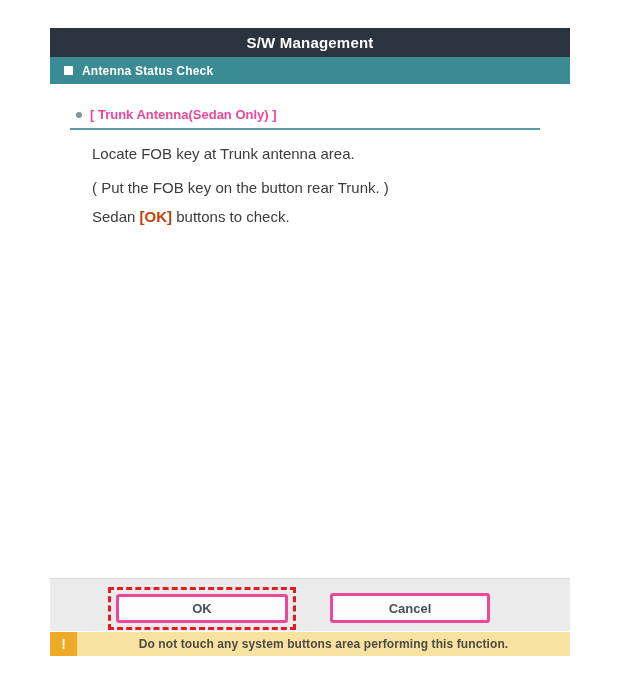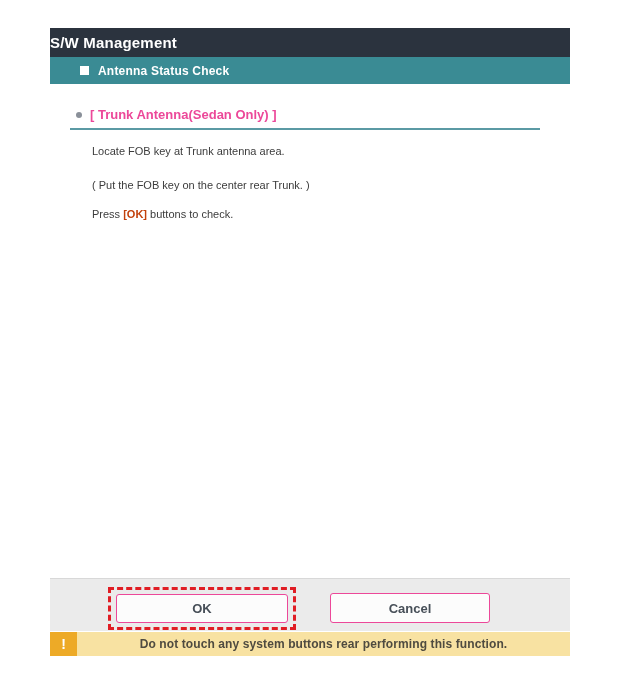--- a/index.html
+++ b/index.html
@@ -2,50 +2,50 @@
 <html><head>
 <meta charset="utf-8">
 <style>
   * { margin:0; padding:0; box-sizing:border-box; }
   html,body { width:623px; height:684px; background:#ffffff; overflow:hidden;
               font-family:"Liberation Sans", sans-serif; }
   .panel { position:absolute; left:50px; top:28px; width:520px; height:628px; background:#ffffff; }
 
   
   .title-bar { position:absolute; top:0; left:0; right:0; height:29px; background:#2b333e;
-               display:flex; align-items:center; }
+               display:flex; align-items:center; justify-content:center; }
   .title-bar span { color:#ffffff; font-size:15px; font-weight:bold; letter-spacing:.2px; }
 
   
   .section-bar { position:absolute; top:29px; left:0; right:0; height:27px; background:#3a8b94;
-                 display:flex; align-items:center; padding-left:30px; }
+                 display:flex; align-items:center; padding-left:14px; }
   .square-icon { width:9px; height:9px; background:#ffffff; display:inline-block; margin-right:9px; }
   .section-bar span.lbl { color:#ffffff; font-size:12px; font-weight:bold; letter-spacing:.2px; }
 
   
   .content { position:absolute; top:57px; left:0; right:0; bottom:78px; background:#ffffff; }
   .section-heading { position:absolute; top:22px; left:26px; display:flex; align-items:center; }
   .dot-icon { width:6px; height:6px; border-radius:50%; background:#8a9099; display:inline-block; margin-right:8px; }
   .section-heading .ttl { color:#ec4899; font-size:13px; font-weight:bold; }
   .section-divider { position:absolute; top:43px; left:20px; width:470px; height:2px; background:#5b9aa4; }
 
-  .line { position:absolute; left:42px; color:#3c3c3c; font-size:11px; white-space:nowrap; }
+  .line { position:absolute; left:42px; color:#3c3c3c; font-size:15px; white-space:nowrap; }
   .line-1 { top:60px; }
   .line-2 { top:94px; }
   .line-3 { top:123px; }
   .line-4 { top:155px; }
   .hl-orange { color:#c2410c; font-weight:bold; }
 
   
   .button-bar { position:absolute; left:0; right:0; top:550px; height:53px; background:#ebebeb;
                 border-top:1px solid #d8d8d8; }
   .ok-highlight { position:absolute; left:58px; top:8px; width:188px; height:43px;
                   border:3px dashed #e01d24; display:flex; align-items:center; justify-content:center;
                   background:transparent; }
-  .btn { background:#fcfcfc; border:1px solid #ec4899; border-radius:3px; color:#474f58;
+  .btn { background:#fcfcfc; border:3px solid #ec4899; border-radius:3px; color:#474f58;
          font-size:13px; font-weight:bold; font-family:"Liberation Sans", sans-serif; cursor:pointer; }
   .ok-btn { width:172px; height:29px; }
   .cancel-btn { position:absolute; left:280px; top:14px; width:160px; height:30px; }
 
   
   .warning-bar { position:absolute; left:0; right:0; top:604px; height:24px; display:flex; }
   .warning-icon { width:27px; background:#edaa27; color:#ffffff; font-weight:bold; font-size:14px;
                   display:flex; align-items:center; justify-content:center; }
   .warning-msg { flex:1; background:#f8e2a2; display:flex; align-items:center; justify-content:center;
                  color:#4f4b40; font-size:12px; font-weight:bold; letter-spacing:.1px; }
@@ -65,29 +65,29 @@
   </div>
 
   <div class="content">
     <div class="section-heading">
       <span class="dot-icon"></span>
       <span class="ttl">[ Trunk Antenna(Sedan Only) ]</span>
     </div>
     <div class="section-divider"></div>
 
     <div class="line line-1">Locate FOB key at Trunk antenna area.</div>
-    <div class="line line-2">( Put the FOB key on the center rear Trunk. )</div>
-    <div class="line line-3"><span>Press </span><span class="hl-orange">[OK]</span><span> buttons to check.</span></div>
+    <div class="line line-2">( Put the FOB key on the button rear Trunk. )</div>
+    <div class="line line-3"><span>Sedan </span><span class="hl-orange">[OK]</span><span> buttons to check.</span></div>
   </div>
 
   <div class="button-bar">
     <div class="ok-highlight">
       <button class="btn ok-btn">OK</button>
     </div>
     <button class="btn cancel-btn">Cancel</button>
   </div>
 
   <div class="warning-bar">
     <div class="warning-icon">!</div>
-    <div class="warning-msg">Do not touch any system buttons rear performing this function.</div>
+    <div class="warning-msg">Do not touch any system buttons area performing this function.</div>
   </div>
 
 </div>
 
 </body></html>

